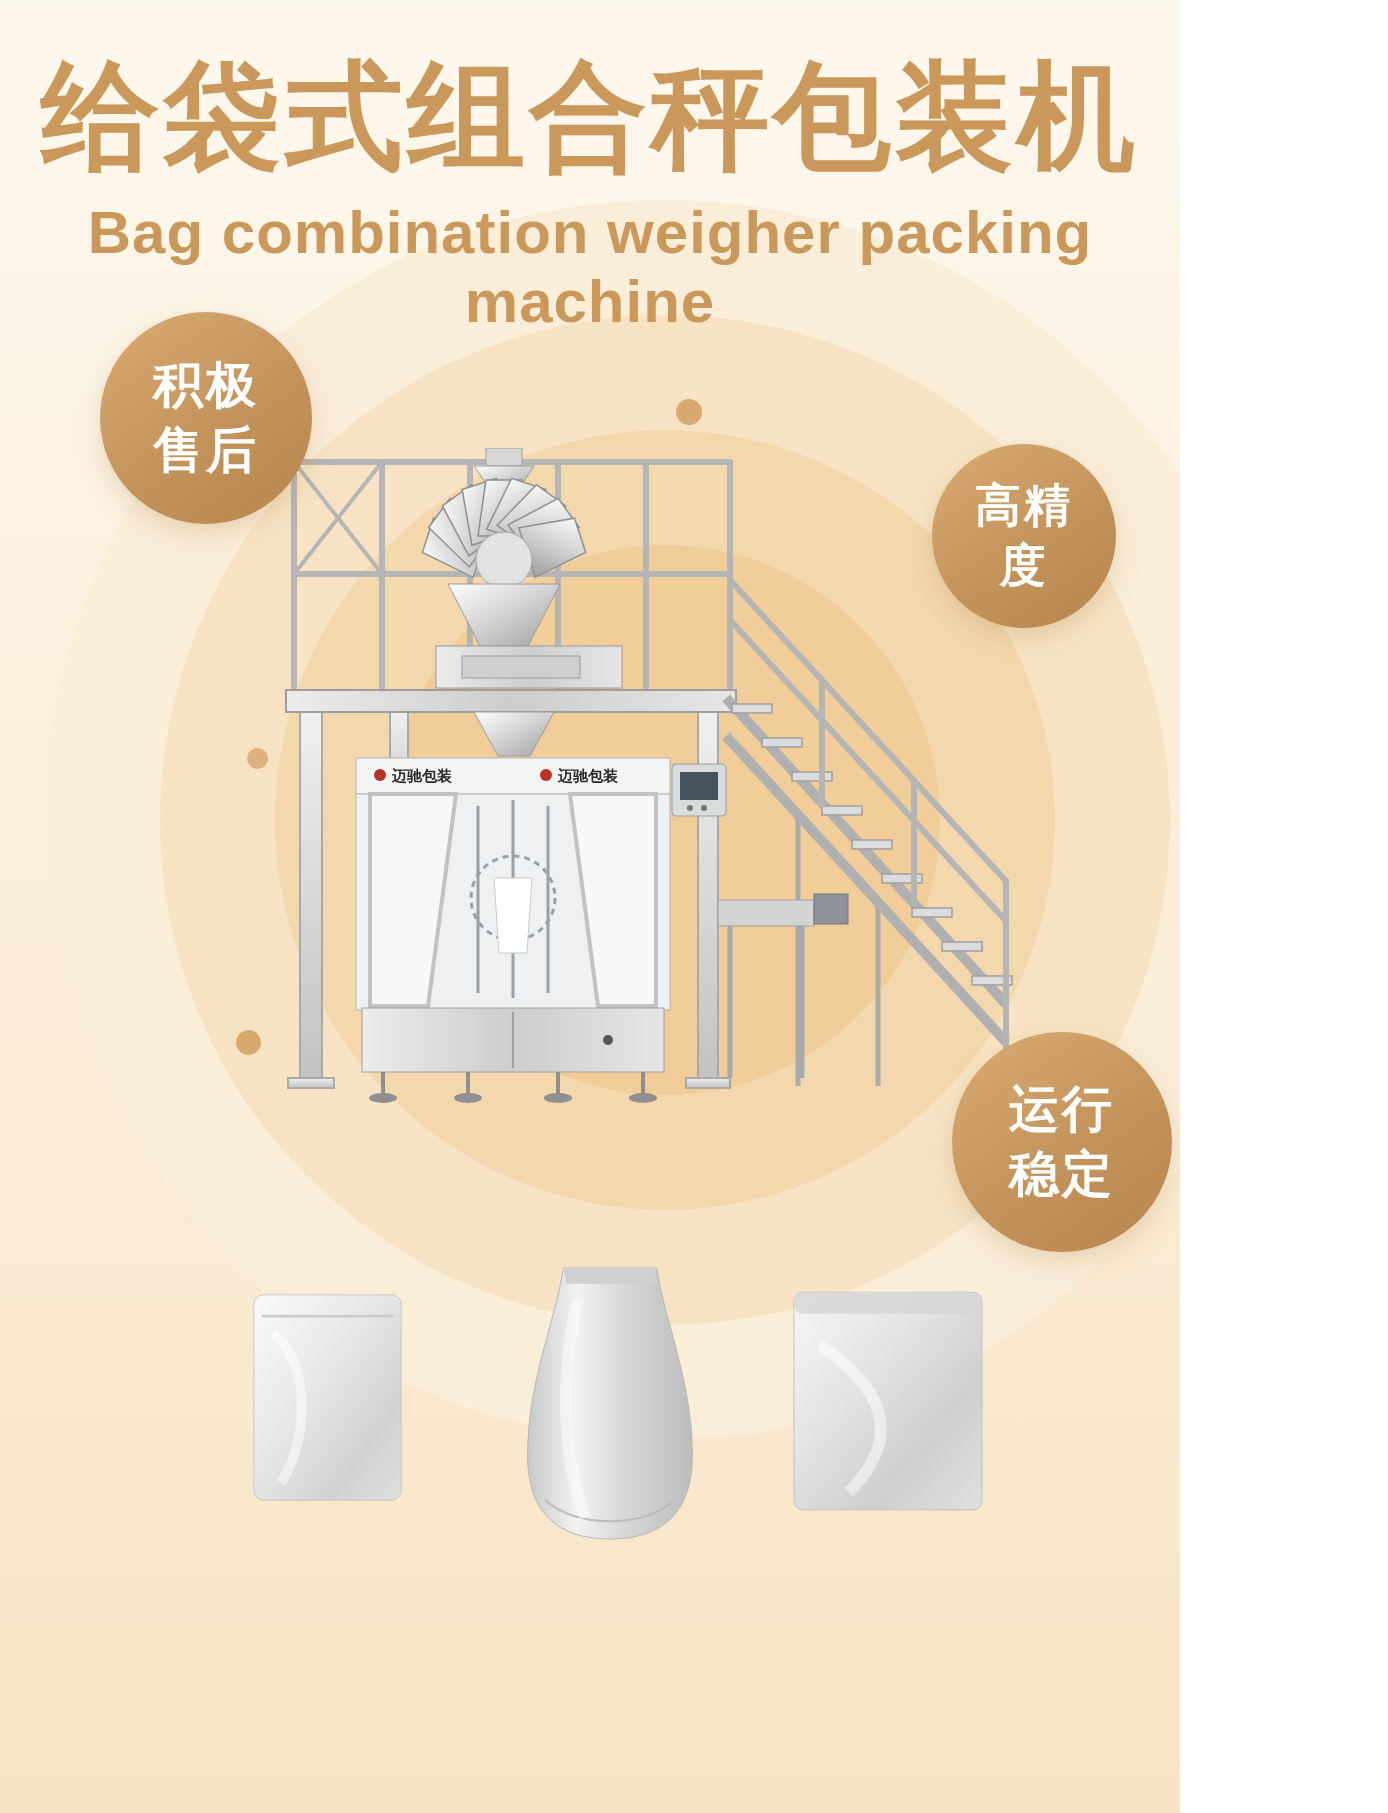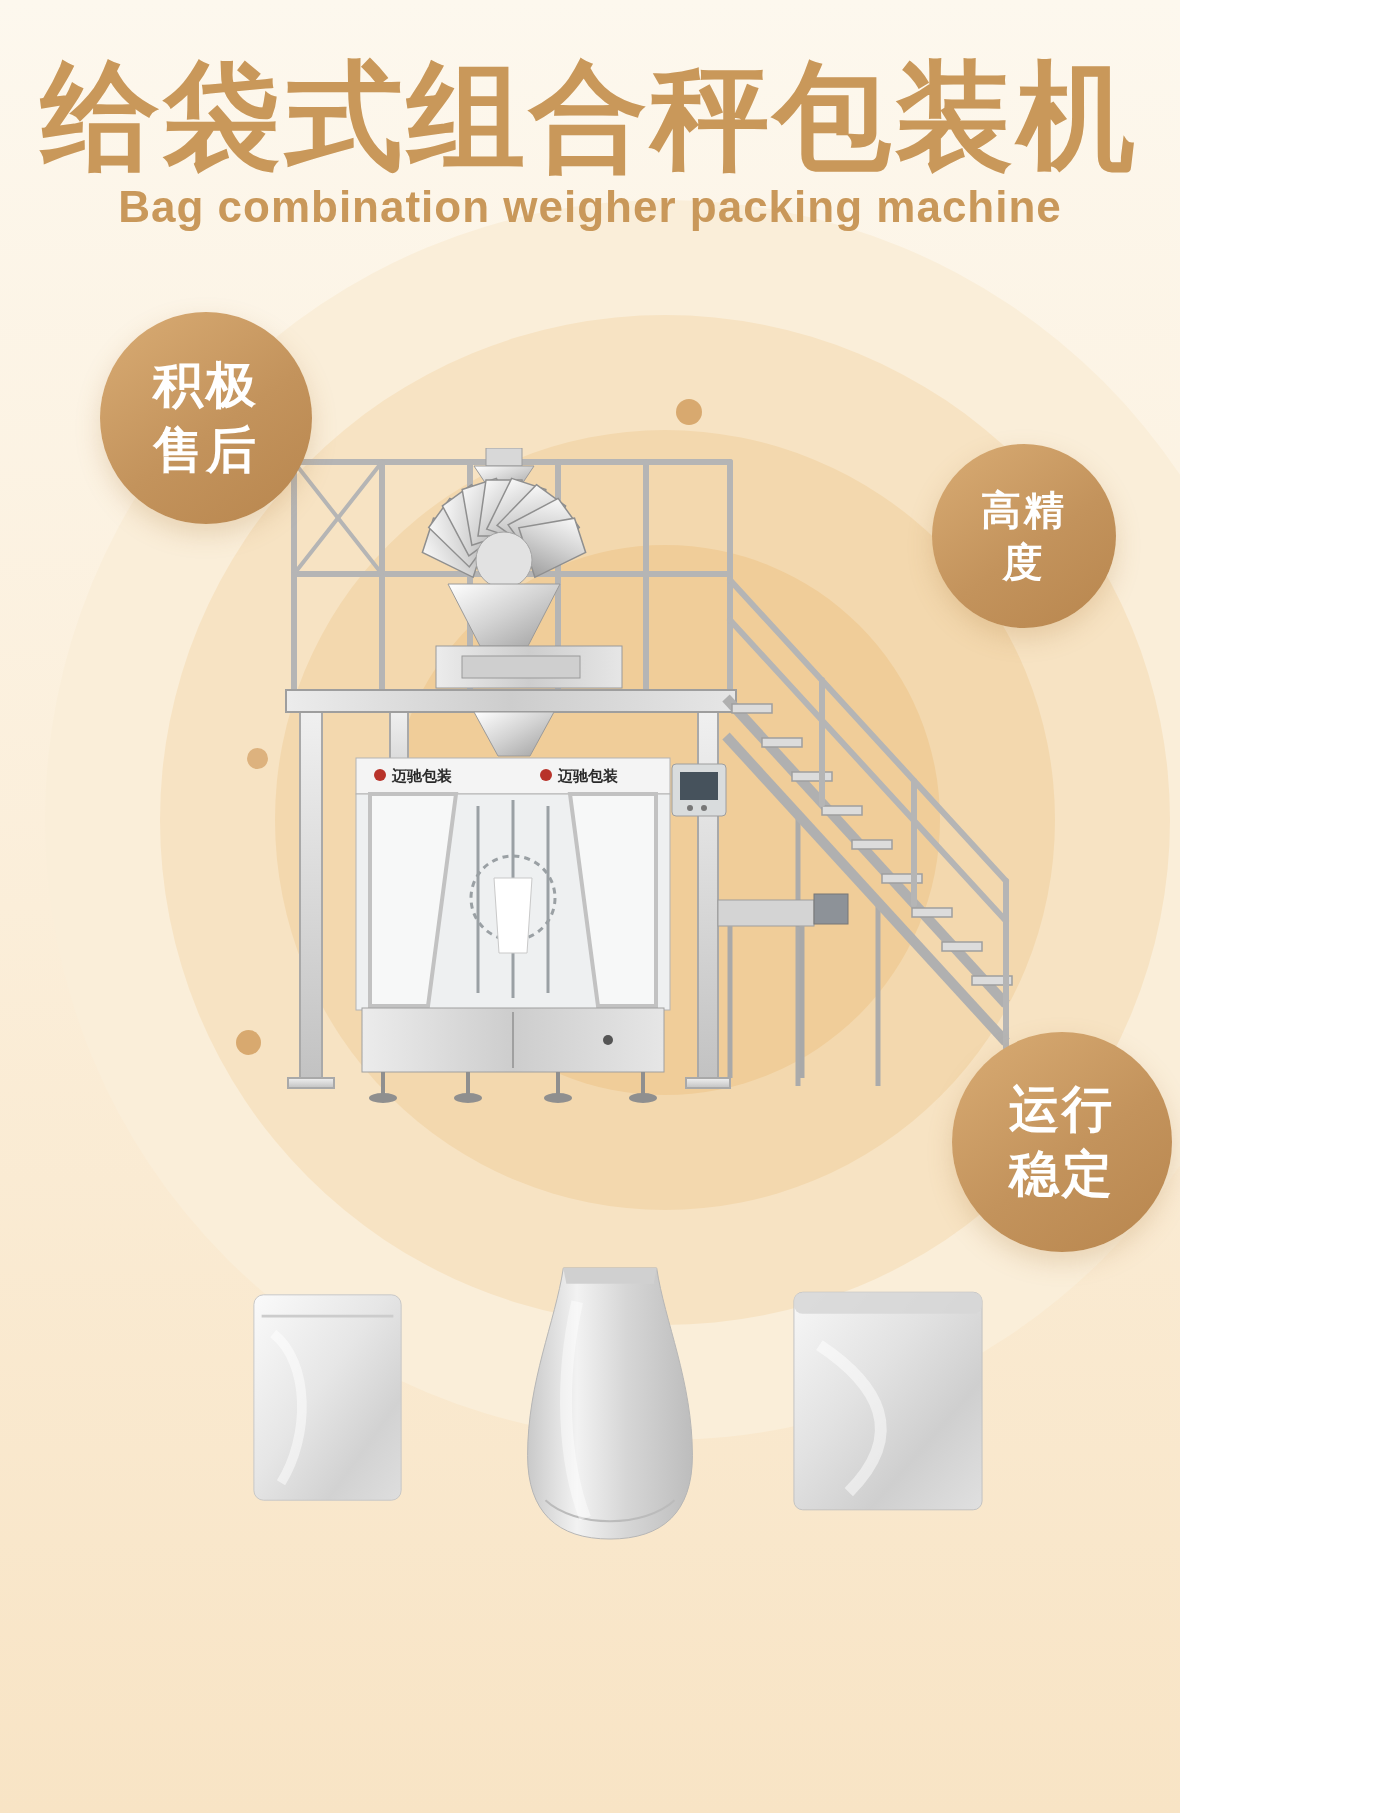--- a/index.html
+++ b/index.html
@@ -22,33 +22,33 @@
   .dot-1 { left:676px; top:399px; width:26px; height:26px; }
   .dot-2 { left:247px; top:748px; width:21px; height:21px; background:#ddb27e; }
   .dot-3 { left:236px; top:1030px; width:25px; height:25px; }
 
   
   .header { position:absolute; left:0; top:52px; width:100%; text-align:center; z-index:6; }
   .title {
     font-size:118px; font-weight:800; color:#c9985a; letter-spacing:4px; line-height:1.1;
   }
   .subtitle {
-    margin-top:0; font-size:44px; font-weight:700; color:#c9985a; letter-spacing:1px;
+    margin-top:16px; font-size:60px; font-weight:700; color:#c9985a; letter-spacing:1px;
   }
 
   
   .badge {
     position:absolute; border-radius:50%; z-index:5;
     display:flex; flex-direction:column; align-items:center; justify-content:center;
     color:#ffffff; font-weight:800; letter-spacing:3px; line-height:1.3;
     background:linear-gradient(145deg, #d9ac74 0%, #c3935c 55%, #b8864e 100%);
     box-shadow:0 10px 24px rgba(180,130,70,0.25);
   }
   .badge-after-sales { left:100px; top:312px;  width:212px; height:212px; font-size:50px; }
-  .badge-precision   { left:932px; top:444px;  width:184px; height:184px; font-size:40px; }
+  .badge-precision   { left:932px; top:444px;  width:184px; height:184px; font-size:46px; }
   .badge-bag-width   { left:55px;  top:1032px; width:228px; height:228px; font-size:52px; }
   .badge-stability   { left:952px; top:1032px; width:220px; height:220px; font-size:50px; }
 
   .machine { position:absolute; left:278px; top:448px; width:772px; height:667px; z-index:4; }
 
   .bag { position:absolute; z-index:5; }
   .bag-flat    { left:250px; top:1290px; width:155px; height:215px; }
   .bag-doypack { left:515px; top:1262px; width:190px; height:283px; }
   .bag-sachet  { left:790px; top:1283px; width:196px; height:237px; }
 </style>

